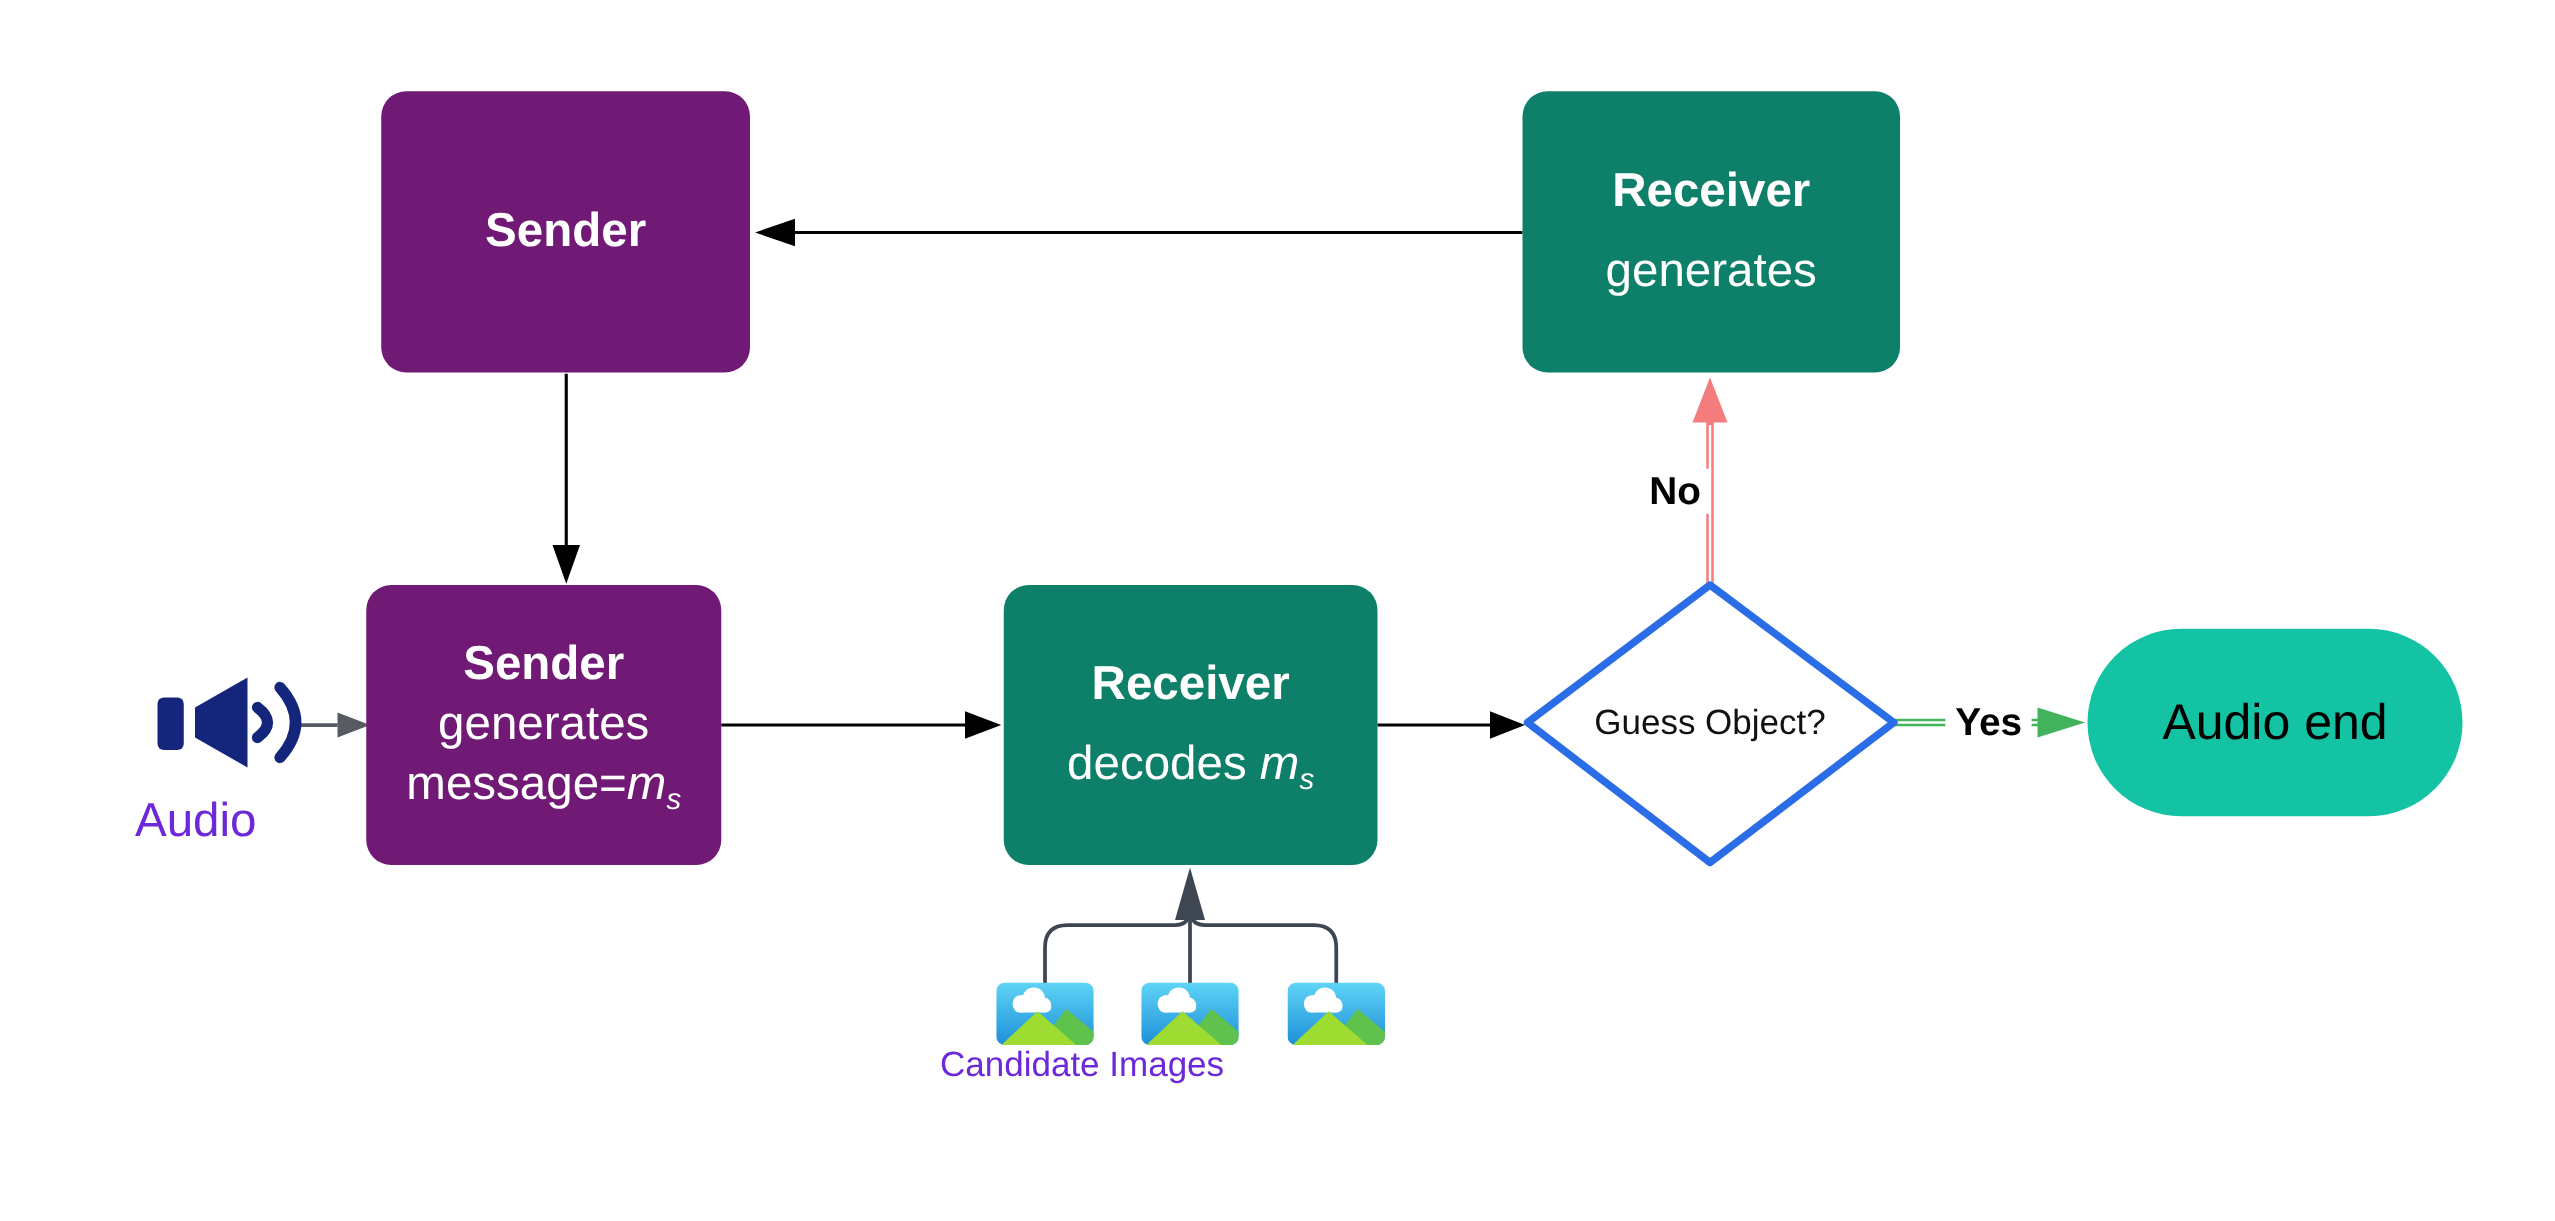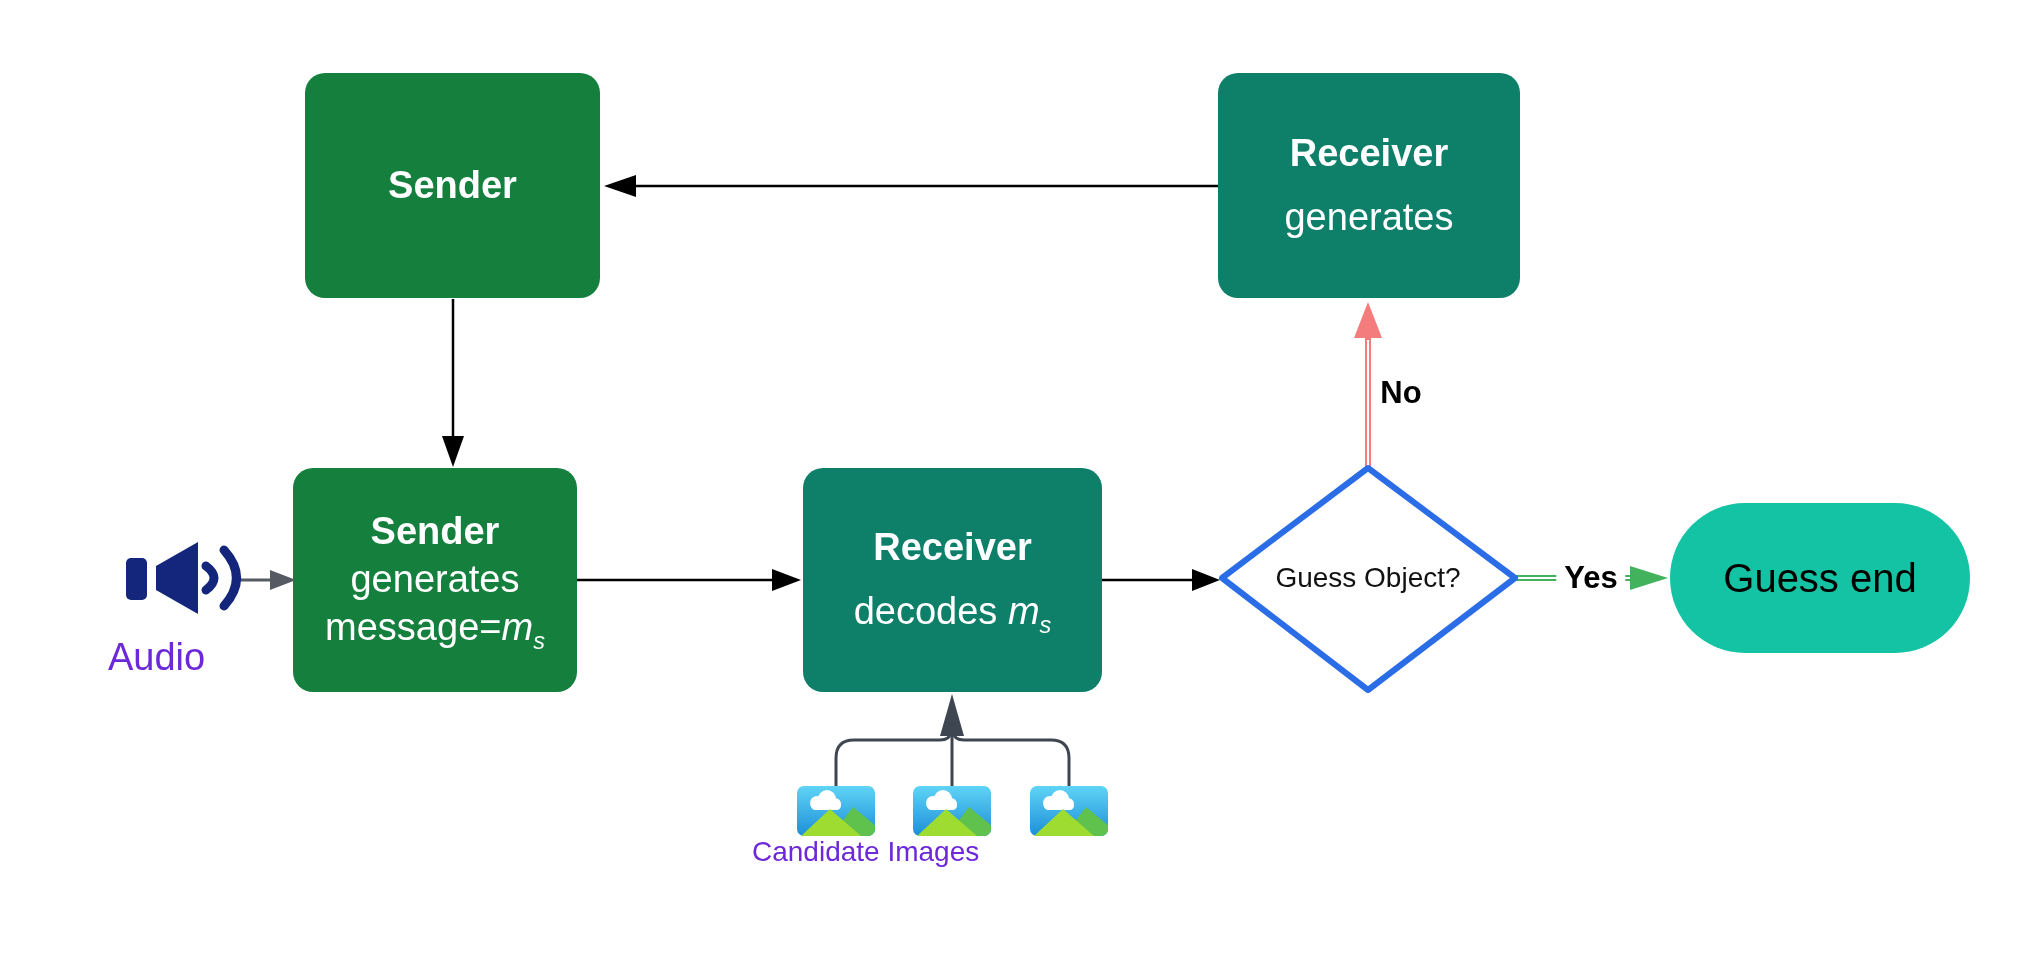--- a/index.html
+++ b/index.html
@@ -7,21 +7,21 @@
     position:relative;width:2044px;height:977px;background:#ffffff;
     font-family:"Liberation Sans", sans-serif;overflow:hidden;
   }
   .layer{position:absolute;left:0;top:0;}
   .node{
     position:absolute;color:#ffffff;display:flex;flex-direction:column;
     justify-content:center;align-items:center;text-align:center;
     font-size:38px;line-height:1.26;border-radius:20px;
   }
   .node .title{font-weight:bold;}
-  .magenta{background:#15803d;}
+  .magenta{background:#701a75;}
   .teal{background:#0e8069;gap:16px;}
   #sender-decodes{left:305px;top:73px;width:295px;height:225px;}
   #receiver-generates{left:1218px;top:73px;width:302px;height:225px;}
   #sender-generates{left:293px;top:468px;width:284px;height:224px;}
   #receiver-decodes{left:803px;top:468px;width:299px;height:224px;}
   .var{font-style:italic;}
   sub{font-style:italic;font-size:0.62em;line-height:0;}
   .pill{
     position:absolute;left:1670px;top:503px;width:300px;height:150px;
     border-radius:75px;background:#14c3a3;color:#000000;font-size:40px;
@@ -29,21 +29,21 @@
   }
   .decision-label{
     position:absolute;left:1248px;top:562px;width:240px;text-align:center;
     font-size:28px;color:#111111;
   }
   .edge-label{
     position:absolute;transform:translate(-50%,-50%);font-weight:bold;
     font-size:31px;color:#000000;background:#ffffff;padding:0 8px;
     white-space:nowrap;
   }
-  #no-label{left:1401px;top:393px;}
+  #no-label{left:1340px;top:393px;}
   #yes-label{left:1591px;top:578px;}
   .float-label{position:absolute;color:#6d28d9;text-align:left;}
   #audio-label{left:108px;top:636px;width:150px;font-size:38px;}
   #candidates-label{left:752px;top:836px;width:400px;font-size:28px;}
   .speaker{position:absolute;left:122px;top:532px;}
   .cand{position:absolute;top:786px;}
   #cand-1{left:797px;}
   #cand-2{left:913px;}
   #cand-3{left:1030px;}
 </style>
@@ -116,21 +116,21 @@
     <div><span>message=</span><span class="var">m</span><sub>s</sub></div>
   </div>
 
   <div class="node teal" id="receiver-decodes">
     <div class="title">Receiver</div>
     <div><span>decodes </span><span class="var">m</span><sub>s</sub></div>
   </div>
 
   <div class="decision-label">Guess Object?</div>
 
-  <div class="pill">Guess end</div>
+  <div class="pill">Audio end</div>
 
   <div class="edge-label" id="no-label">No</div>
   <div class="edge-label" id="yes-label">Yes</div>
 
   <svg class="speaker" width="132" height="92" viewBox="0 0 132 92">
     <rect x="4" y="26" width="21" height="42" rx="5" fill="#13267b"></rect>
     <polygon points="34,34 34,58 76,82 76,10" fill="#13267b"></polygon>
     <path d="M 84,34 Q 100,46 84,58" stroke="#13267b" stroke-width="9" fill="none" stroke-linecap="round"></path>
     <path d="M 102,18 Q 127,46 102,74" stroke="#13267b" stroke-width="9" fill="none" stroke-linecap="round"></path>
   </svg>

